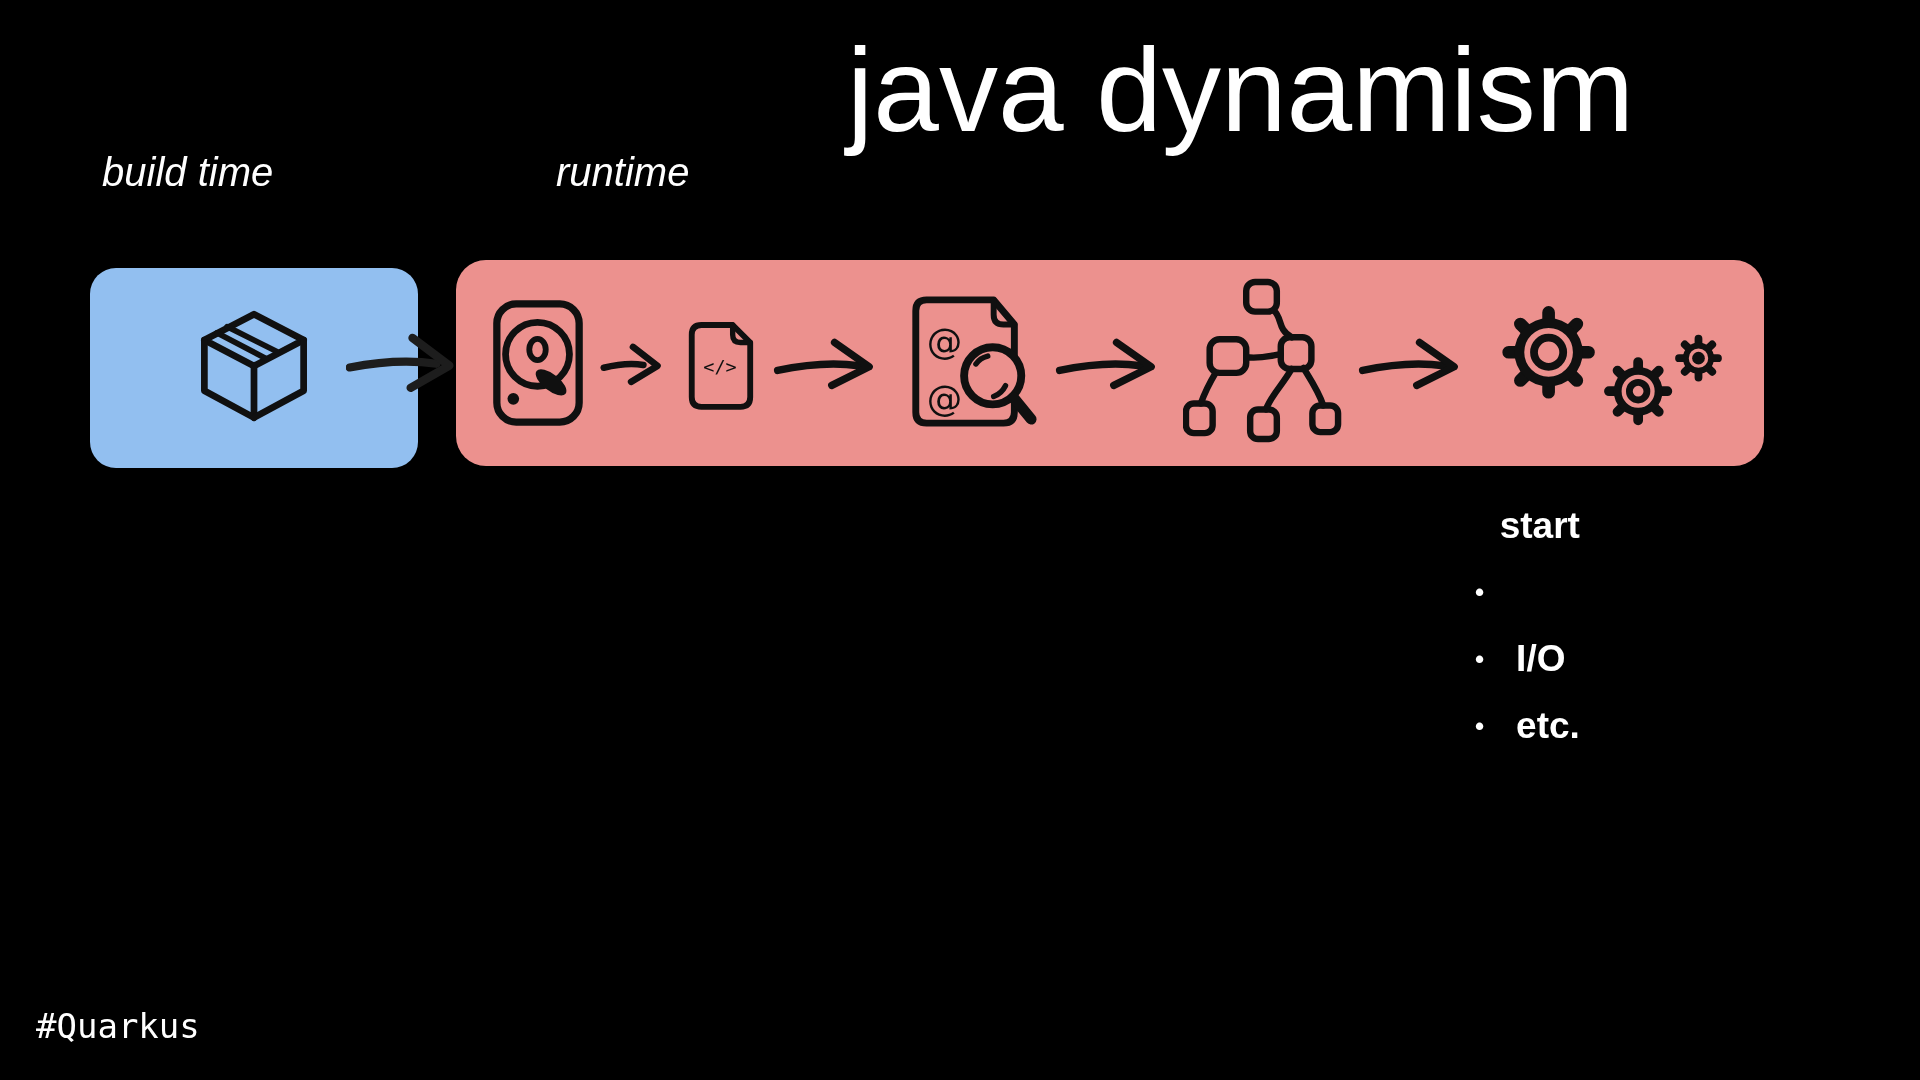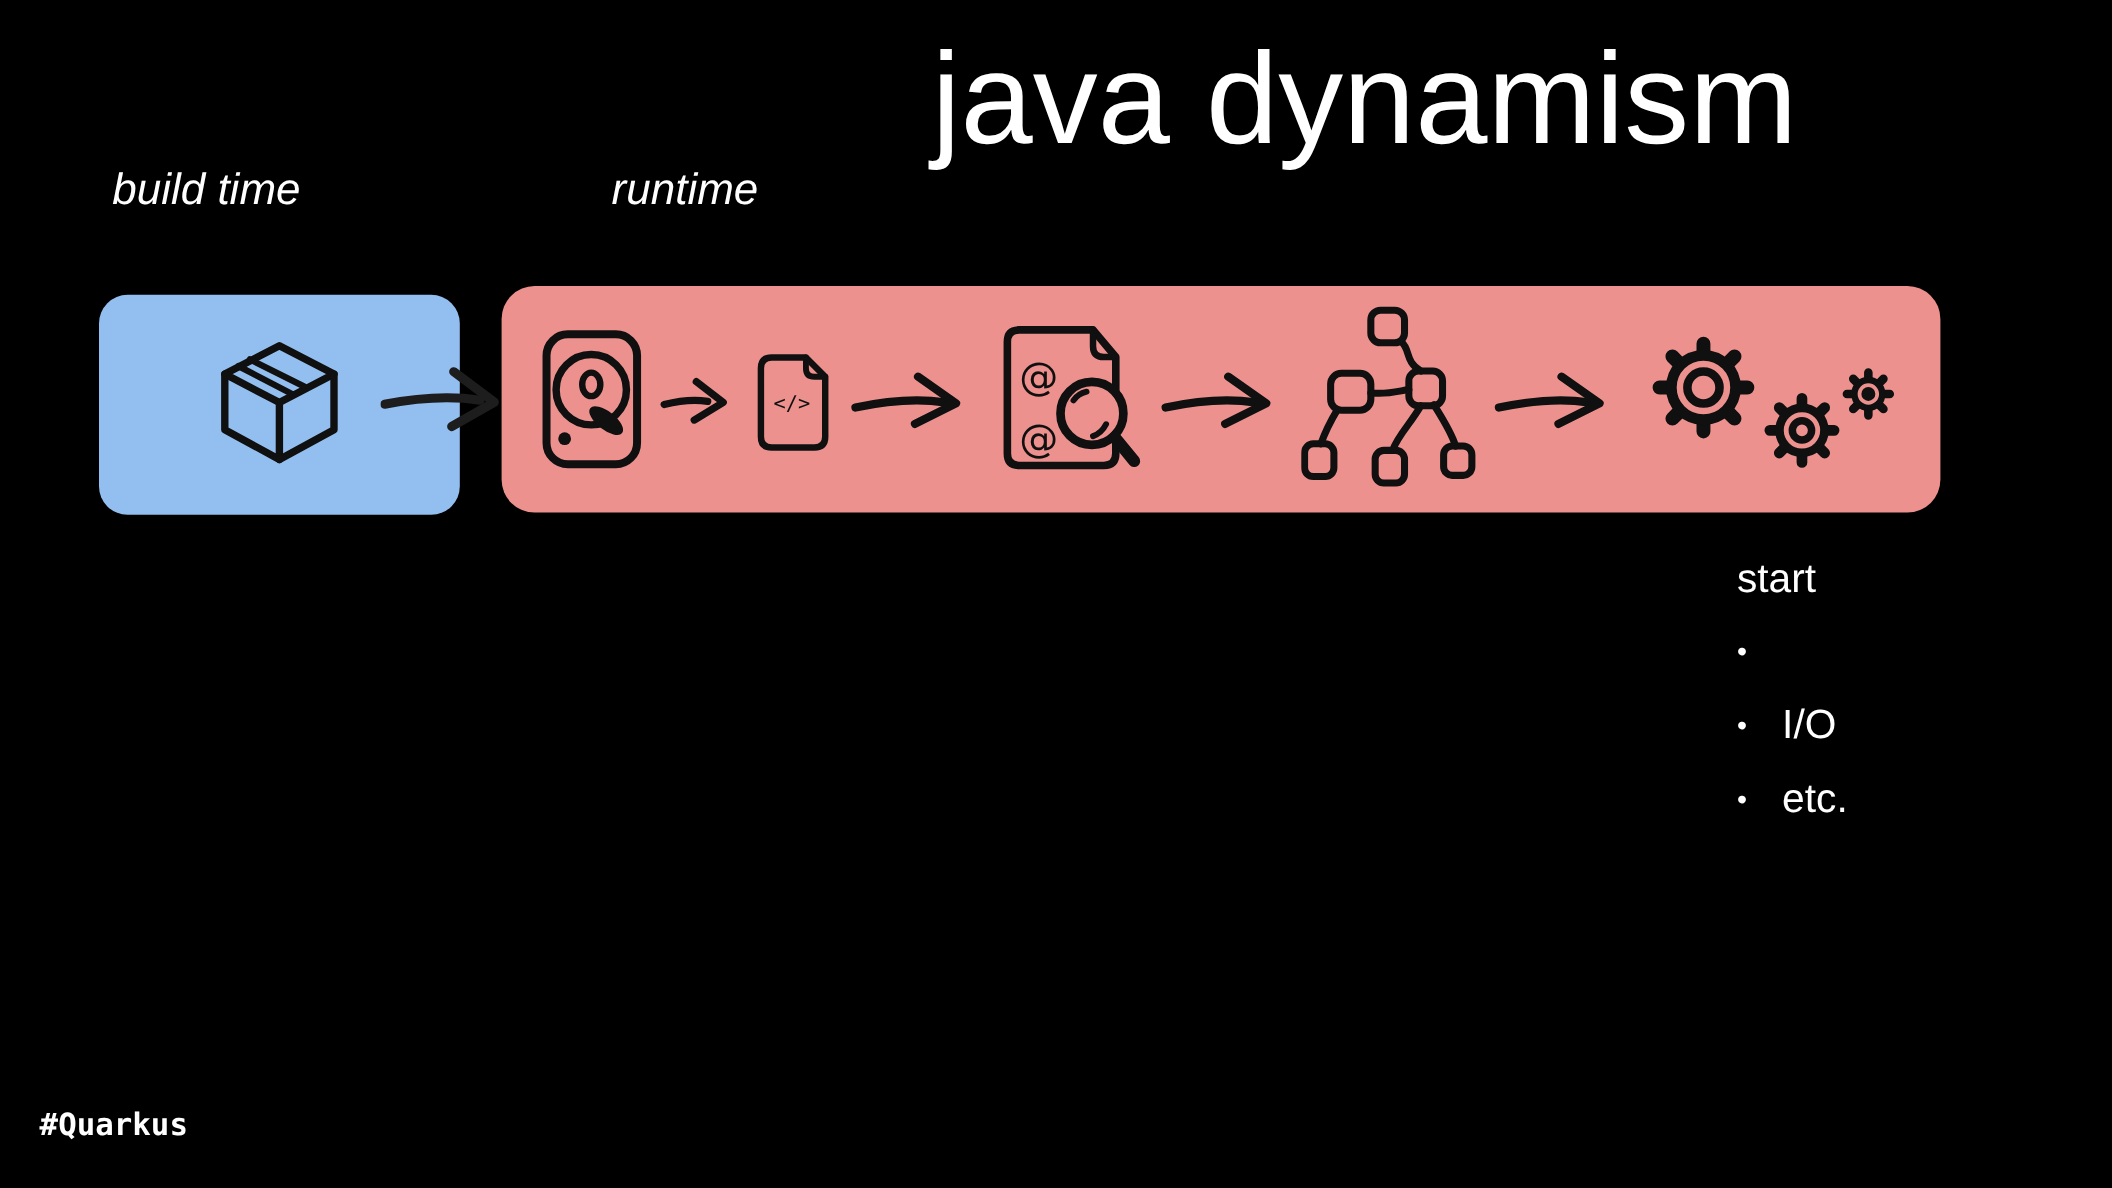--- a/index.html
+++ b/index.html
@@ -29,25 +29,25 @@
     background:var(--runtime-box,#ec918e);border-radius:30px;
     display:flex;align-items:center;justify-content:space-between;
     padding:0 36px;box-sizing:border-box;
   }
   .ink{stroke:var(--ink,#101010);fill:none;stroke-linecap:round;stroke-linejoin:round;}
   .fill{fill:var(--ink,#101010);stroke:none;}
   .jink{stroke:var(--junction-ink,#1d1d1d);fill:none;stroke-linecap:round;stroke-linejoin:round;}
   .lens{fill:var(--runtime-box,#ec918e);stroke:var(--ink,#101010);stroke-linecap:round;}
   .code-label{font-family:"DejaVu Sans Mono",monospace;font-size:19px;fill:var(--ink,#101010);}
   .at-label{font-family:"DejaVu Sans",sans-serif;font-size:36px;fill:var(--ink,#101010);}
-  .start-list{position:absolute;left:1579px;top:505px;font-size:37px;font-weight:400;}
+  .start-list{position:absolute;left:1475px;top:505px;font-size:37px;font-weight:700;text-align:right;}
   .start-heading{margin:0 0 24px 0;}
   .start-item{display:flex;align-items:center;margin-bottom:25px;line-height:42px;}
   .bullet{font-size:26px;margin-right:32px;}
-  .footer{position:absolute;top:1006px;font-family:"DejaVu Sans Mono",monospace;font-size:28px;font-weight:bold;}
+  .footer{position:absolute;top:1006px;font-family:"DejaVu Sans Mono",monospace;font-size:34px;}
   .footer-left{left:36px;}
   .footer-right{right:38px;}
 </style>
 </head>
 <body>
 
 <div class="slide">
 
   <h1 class="title">java dynamism</h1>
 

